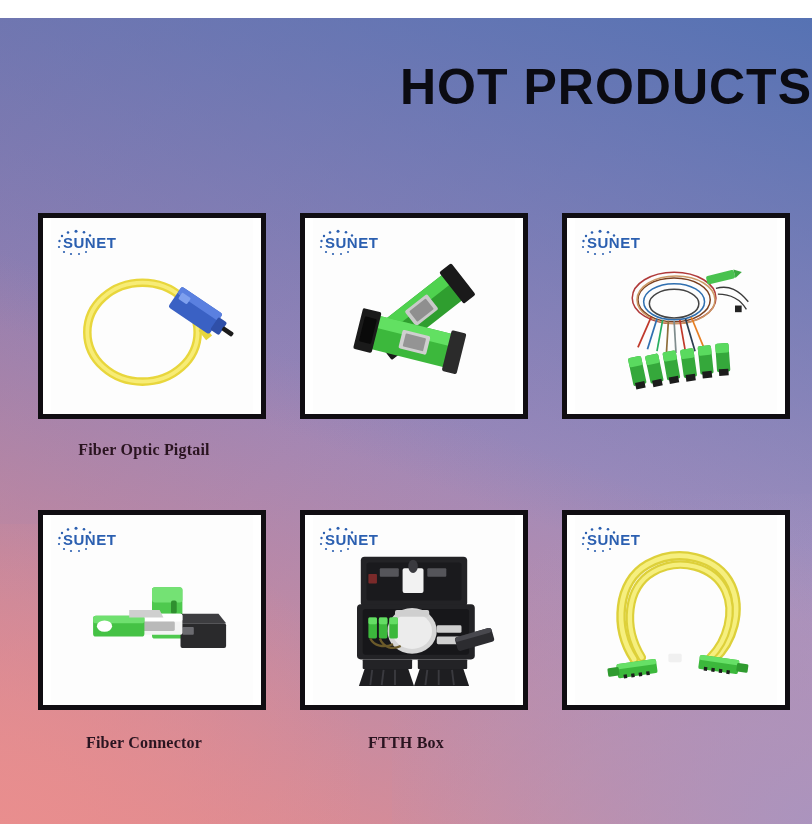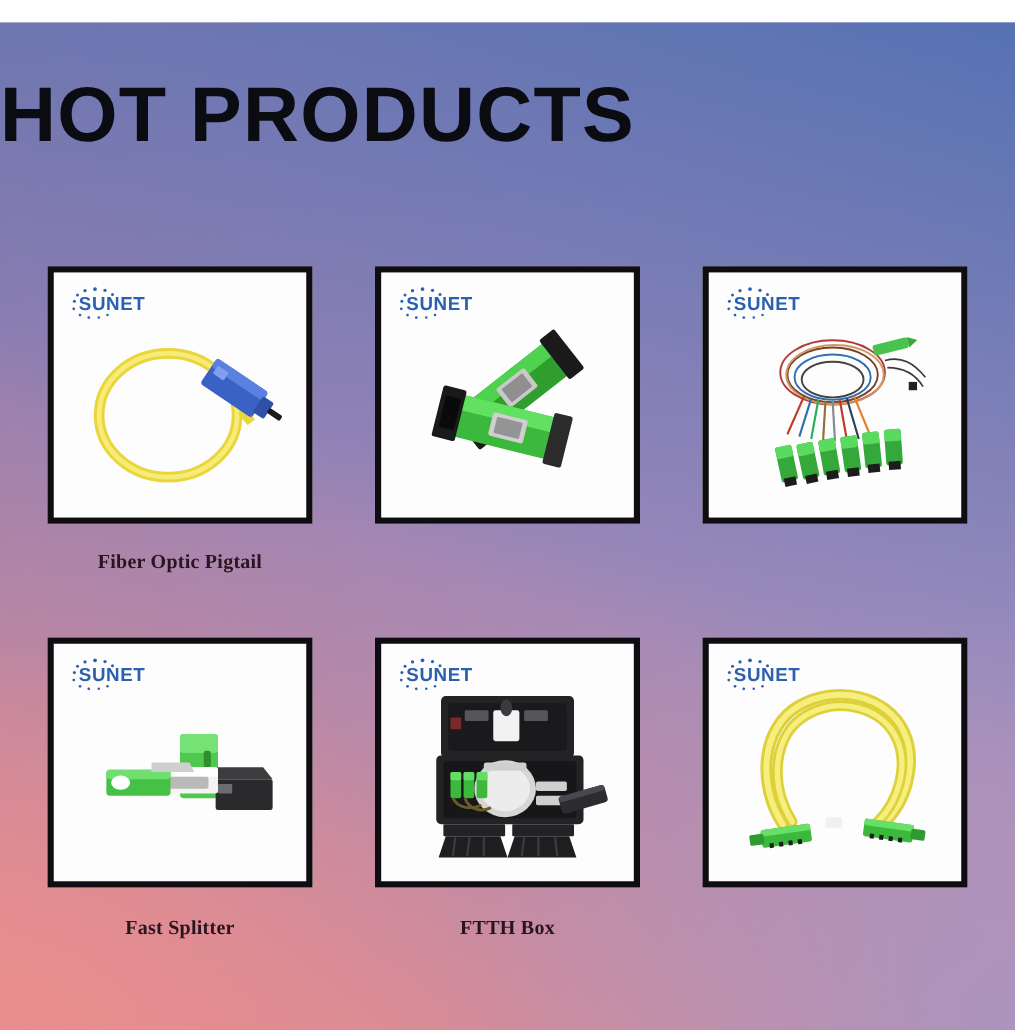--- a/index.html
+++ b/index.html
@@ -44,24 +44,24 @@
     height: 300px;
     background: radial-gradient(ellipse at 0% 100%, rgba(233,142,142,0.95) 0%, rgba(233,142,142,0.0) 78%);
     pointer-events: none;
   }
 
   .title {
     position: absolute;
     left: 0;
     top: 62px;
     width: 812px;
-    text-align: left;
+    text-align: right;
     font-family: "Liberation Sans", sans-serif;
     font-weight: bold;
-    font-size: 62px;
+    font-size: 50px;
     letter-spacing: 1px;
     color: #0b0b12;
     line-height: 1;
     z-index: 4;
   }
 
   .grid {
     position: absolute;
     left: 38px;
     top: 213px;
@@ -70,21 +70,21 @@
   }
   .row {
     display: flex;
     justify-content: space-between;
   }
   .cell {
     width: 212px;
   }
   .card {
     box-sizing: border-box;
-    width: 212px;
+    width: 228px;
     height: 206px;
     border: 5px solid #100d12;
     background: #ffffff;
     position: relative;
     overflow: hidden;
   }
   .row2 .card { height: 200px; }
 
   .logo {
     position: absolute;
@@ -319,21 +319,21 @@
                 <circle cx="3.5" cy="12" r="1.2"></circle>
               <circle cx="3" cy="18" r="1.1"></circle>
                 <circle cx="8" cy="23" r="1.1"></circle>
               <circle cx="15" cy="25" r="1.1"></circle>
                 <circle cx="23" cy="25" r="1"></circle>
               <circle cx="30" cy="23" r="1"></circle>
             </g>
             <text x="7" y="19" font-family="Liberation Sans, sans-serif" font-size="15" font-weight="bold" fill="#2b5fb0" letter-spacing="0.5">SUNET</text>
           </svg>
         </div>
-        <div class="caption">Fast Splitter</div>
+        <div class="caption">Fiber Connector</div>
       </div>
 
       <div class="cell">
         <div class="card">
           <svg class="photo" viewBox="0 0 212 200">
             <rect x="0" y="0" width="212" height="200" fill="#fdfdfd"></rect>
             <rect x="50" y="44" width="112" height="52" rx="4" fill="#232326"></rect>
             <rect x="56" y="50" width="100" height="40" rx="3" fill="#1a1a1d"></rect>
             <rect x="70" y="56" width="20" height="9" rx="1" fill="#55555a"></rect>
             <rect x="120" y="56" width="20" height="9" rx="1" fill="#55555a"></rect>

